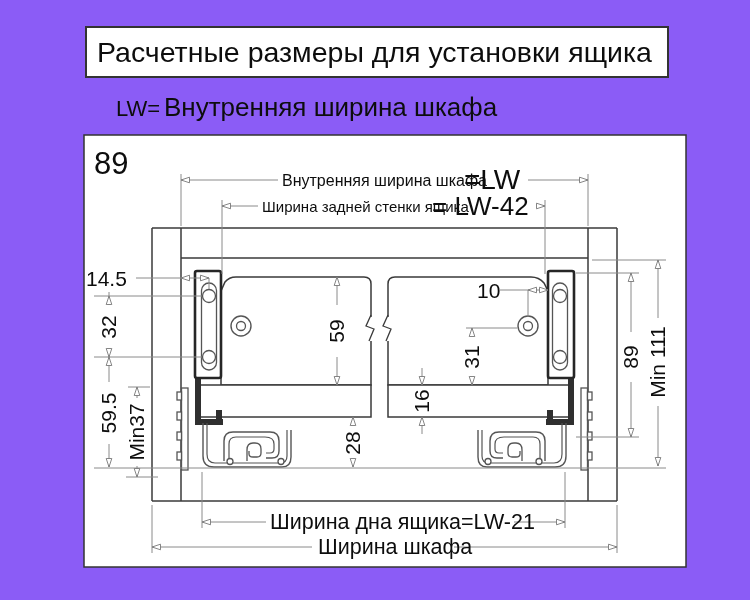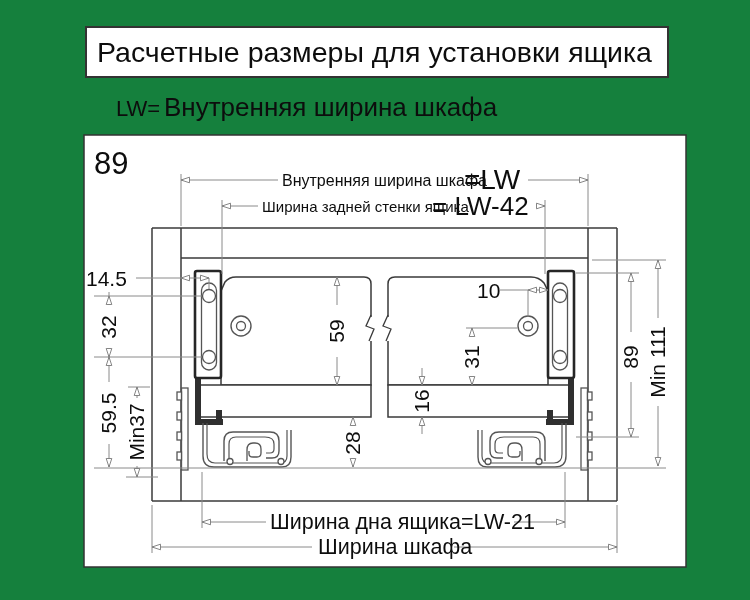--- a/index.html
+++ b/index.html
@@ -1,16 +1,16 @@
 <!DOCTYPE html>
 <html><head>
 <meta charset="utf-8">
 <style>
   html,body{margin:0;padding:0;background:#fff;}
-  .stage{position:relative;width:750px;height:600px;background:#15803d;overflow:hidden;
+  .stage{position:relative;width:750px;height:600px;background:#8b5cf6;overflow:hidden;
          font-family:"Liberation Sans",sans-serif;}
   svg{position:absolute;left:0;top:0;}
   
   .draw{stroke:#3a3a3a;stroke-width:1.5;fill:none;}
   .drawf{stroke:#3a3a3a;stroke-width:1.5;fill:#fff;}
   .rail{stroke:#555;stroke-width:1.3;fill:#fff;}
   .railn{stroke:#555;stroke-width:1.2;fill:none;}
   .thick{stroke:#262626;stroke-width:2.6;fill:#fff;}
   .dark{fill:#2f2f2f;stroke:none;}
   .dim{stroke:#8a8a8a;stroke-width:1;fill:none;}

